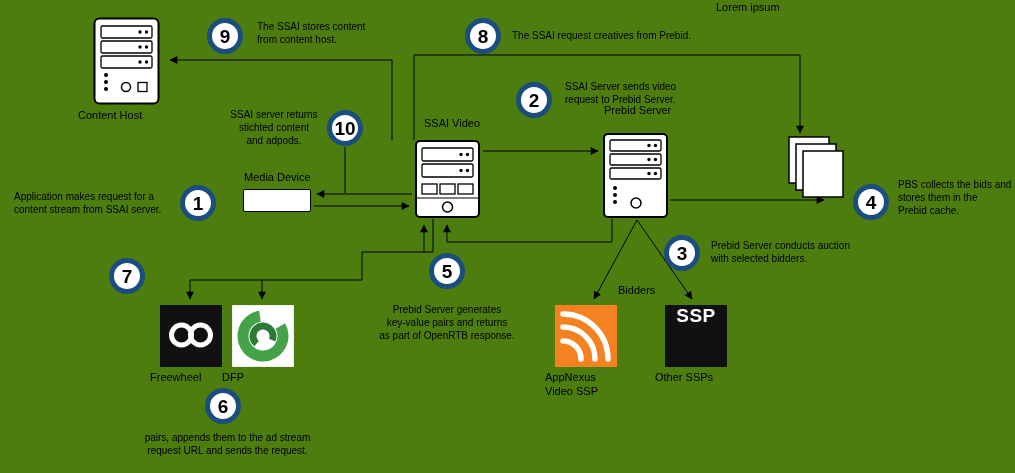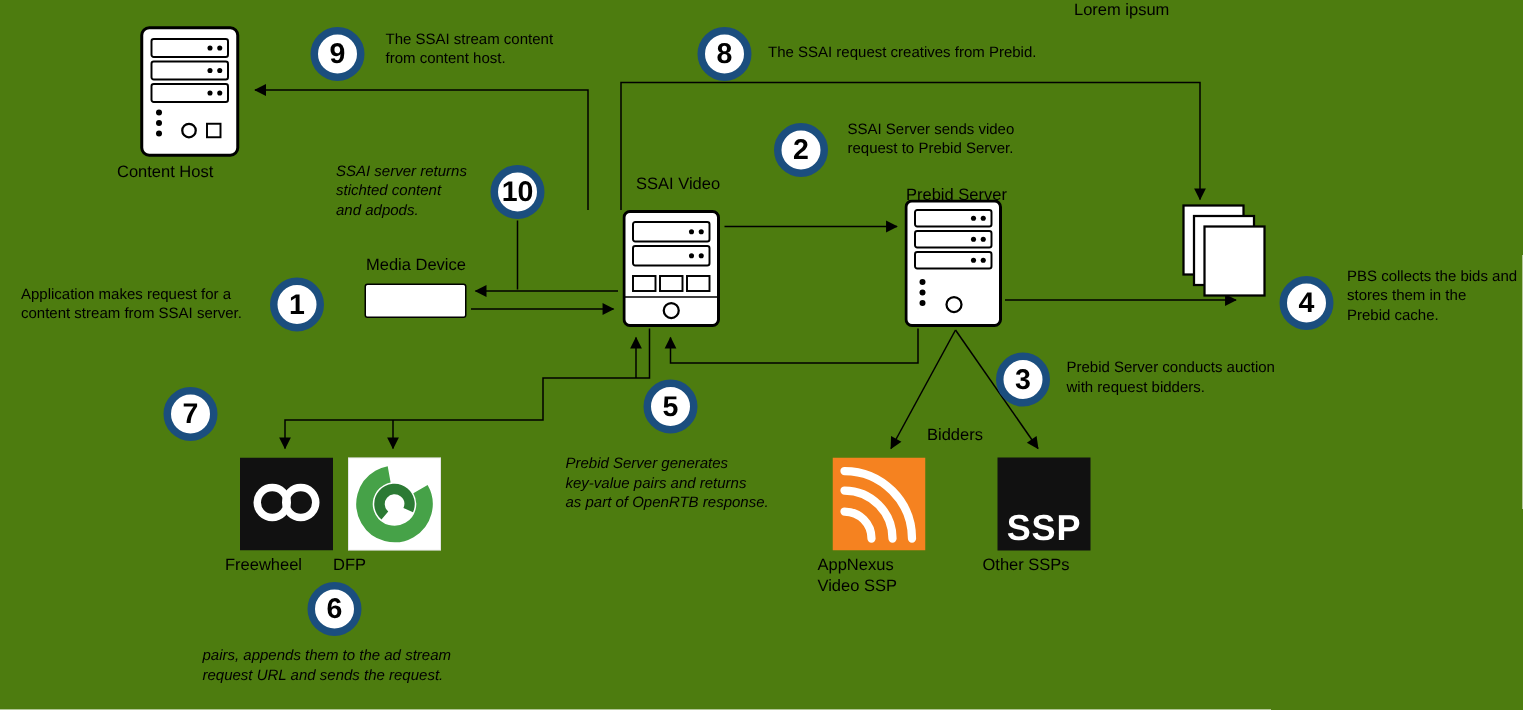--- a/index.html
+++ b/index.html
@@ -6,27 +6,27 @@
   .canvas{position:relative;width:1015px;height:473px;background:#4d7c0f;overflow:hidden;
           font-family:"Liberation Sans",sans-serif;color:#000;}
   .abs{position:absolute;}
   .arrows{position:absolute;left:0;top:0;pointer-events:none;}
   .arrows > path{stroke:#000;stroke-width:1;fill:none;}
   .arrows marker path{fill:#000;stroke:none;}
   .badge{width:36px;height:36px;box-sizing:border-box;border:5px solid var(--badge-border,#1b4e7e);
          border-radius:50%;background:#fff;display:flex;align-items:center;justify-content:center;
          font-weight:700;font-size:19px;line-height:1;}
   .note{font-size:10px;line-height:1.32;white-space:nowrap;}
-  .note.center{text-align:left;white-space:normal;font-style:italic;}
+  .note.center{text-align:center;white-space:normal;}
   .note.center div{white-space:nowrap;}
   .label{font-size:11px;line-height:1.25;white-space:nowrap;}
   .label.center{}
   .media-box{width:68px;height:23px;background:#fff;border:1.5px solid #000;border-radius:2px;box-sizing:border-box;}
   .ssp-box{width:62px;height:62px;background:var(--logo-black,#111);color:#fff;display:flex;
-           align-items:flex-end;justify-content:center;font-weight:700;font-size:24px;letter-spacing:.5px;}
+           align-items:flex-start;justify-content:center;font-weight:700;font-size:19px;letter-spacing:.5px;}
 </style>
 </head>
 <body>
 
 <div class="canvas">
 
   <svg class="arrows" width="1015" height="473" viewBox="0 0 1015 473">
     <defs>
       <marker id="ah" viewBox="0 0 8 8" markerWidth="9" markerHeight="9" refX="7" refY="4" orient="auto" markerUnits="userSpaceOnUse">
         <path d="M0.5,0.5 L7.5,4 L0.5,7.5 Z"></path>
@@ -81,21 +81,21 @@
       <circle cx="46" cy="30.5" r="1.7"></circle>
         <circle cx="52.5" cy="30.5" r="1.7"></circle>
       <rect x="7" y="44" width="15" height="10" fill="none" stroke="#000" stroke-width="1.3"></rect>
       <rect x="25" y="44" width="15" height="10" fill="none" stroke="#000" stroke-width="1.3"></rect>
       <rect x="43" y="44" width="15" height="10" fill="none" stroke="#000" stroke-width="1.3"></rect>
       <line x1="1" y1="58" x2="64" y2="58" stroke="#000" stroke-width="1"></line>
       <circle cx="32.5" cy="67" r="5" fill="none" stroke="#000" stroke-width="1.5"></circle>
     </svg>
   </div>
 
-  <div class="abs label" style="left:604px;top:124px">Prebid Server</div>
+  <div class="abs label" style="left:604px;top:104px">Prebid Server</div>
   <div class="abs" style="left:603px;top:133px">
     <svg width="65" height="85" viewBox="0 0 65 85">
       <rect x="1" y="1" width="63" height="83" rx="4" fill="#fff" stroke="#000" stroke-width="2"></rect>
       <rect x="7" y="7" width="51" height="11" rx="1.5" fill="#fff" stroke="#000" stroke-width="1.3"></rect>
       <circle cx="46" cy="12.5" r="1.7"></circle>
         <circle cx="52.5" cy="12.5" r="1.7"></circle>
       <rect x="7" y="21" width="51" height="11" rx="1.5" fill="#fff" stroke="#000" stroke-width="1.3"></rect>
       <circle cx="46" cy="26.5" r="1.7"></circle>
         <circle cx="52.5" cy="26.5" r="1.7"></circle>
       <rect x="7" y="35" width="51" height="11" rx="1.5" fill="#fff" stroke="#000" stroke-width="1.3"></rect>
@@ -195,41 +195,41 @@
   <div class="abs note" style="left:14px;top:190px">
     <div>Application makes request for a</div>
     <div>content stream from SSAI server.</div>
   </div>
   <div class="abs note" style="left:565px;top:80px">
     <div>SSAI Server sends video</div>
     <div>request to Prebid Server.</div>
   </div>
   <div class="abs note" style="left:711px;top:239px">
     <div>Prebid Server conducts auction</div>
-    <div>with request bidders.</div>
+    <div>with selected bidders.</div>
   </div>
   <div class="abs note" style="left:898px;top:178px">
     <div>PBS collects the bids and</div>
     <div>stores them in the</div>
     <div>Prebid cache.</div>
   </div>
   <div class="abs note center" style="left:377px;top:303px;width:140px">
     <div>Prebid Server generates</div>
     <div>key-value pairs and returns</div>
     <div>as part of OpenRTB response.</div>
   </div>
   <div class="abs note center" style="left:135px;top:431px;width:185px">
     <div>pairs, appends them to the ad stream</div>
     <div>request URL and sends the request.</div>
   </div>
   <div class="abs note" style="left:512px;top:29px">
     <div>The SSAI request creatives from Prebid.</div>
   </div>
   <div class="abs note" style="left:257px;top:20px">
-    <div>The SSAI stream content</div>
+    <div>The SSAI stores content</div>
     <div>from content host.</div>
   </div>
   <div class="abs note center" style="left:224px;top:108px;width:100px">
     <div>SSAI server returns</div>
     <div>stichted content</div>
     <div>and adpods.</div>
   </div>
 
 </div>
 

